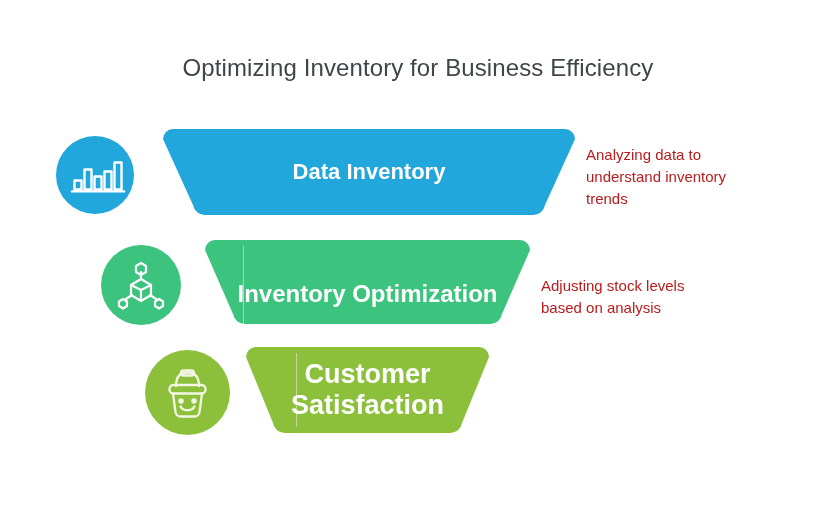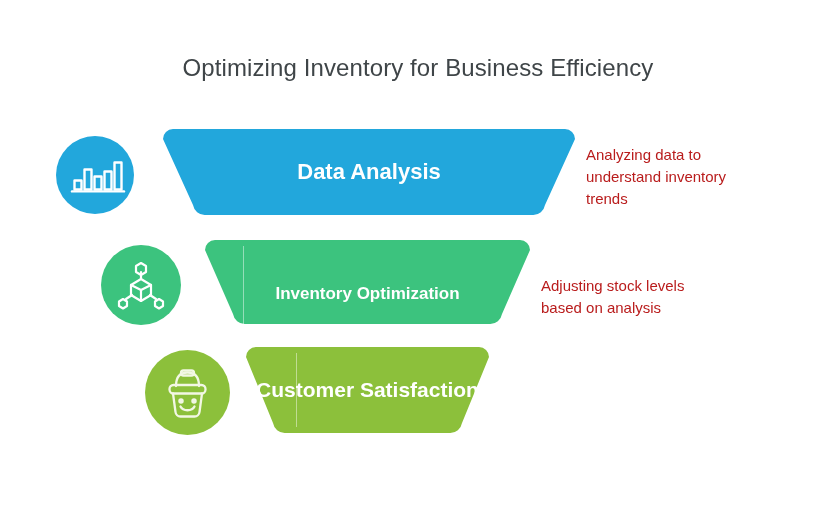--- a/index.html
+++ b/index.html
@@ -69,22 +69,22 @@
     position: absolute;
     inset: 0;
   }
   .banner .banner-label {
     position: relative;
     z-index: 2;
     padding: 0 10px;
   }
 
   #banner-1 { left: 163px; top: 1px;  width: 412px; height: 86px; font-size: 22px; }
-  #banner-2 { left: 205px; top: 2px;  width: 325px; height: 108px; font-size: 17px; text-align: center; }
-  #banner-3 { left: 246px; top: 3px;  width: 243px; height: 86px; font-size: 21px; }
+  #banner-2 { left: 205px; top: 2px;  width: 325px; height: 108px; font-size: 24px; text-align: center; }
+  #banner-3 { left: 246px; top: 3px;  width: 243px; height: 86px; font-size: 27px; }
 
   
   .banner-divider {
     position: absolute;
     z-index: 3;
     top: 6px;
     bottom: 6px;
     width: 1px;
     background: rgba(255,255,255,0.45);
   }
@@ -123,21 +123,21 @@
           <rect x="58.5" y="26.5" width="7" height="27"></rect>
         </g>
         <line x1="16" y1="55.4" x2="68" y2="55.4" stroke="#ffffff" stroke-width="2.4" stroke-linecap="round"></line>
       </svg>
     </div>
 
     <div class="banner" id="banner-1">
       <svg class="banner-shape" viewBox="0 0 412 86" preserveAspectRatio="none">
         <path d="M10,0 H402 A10,10 0 0 1 412,10 L382,76 A12,12 0 0 1 370,86 H42 A12,12 0 0 1 30,76 L0,10 A10,10 0 0 1 10,0 Z" fill="#22a7dc"></path>
       </svg>
-      <span class="banner-label">Data Analysis</span>
+      <span class="banner-label">Data Inventory</span>
     </div>
 
     <div class="desc" id="desc-1">Analyzing data to
 understand inventory
 trends</div>
   </div>
 
   <div class="row row-2">
 
     <div class="icon-circle" id="icon-circle-2">

